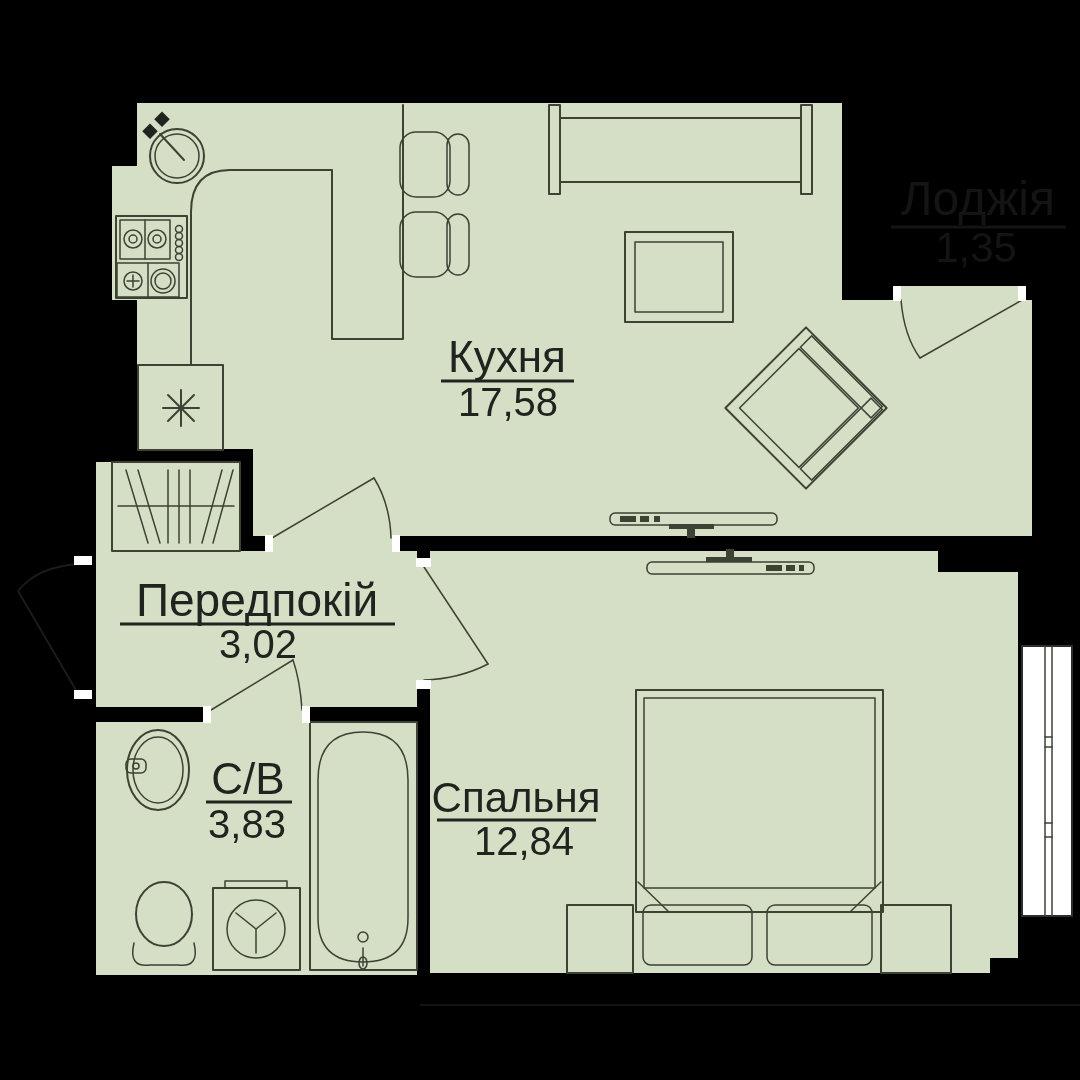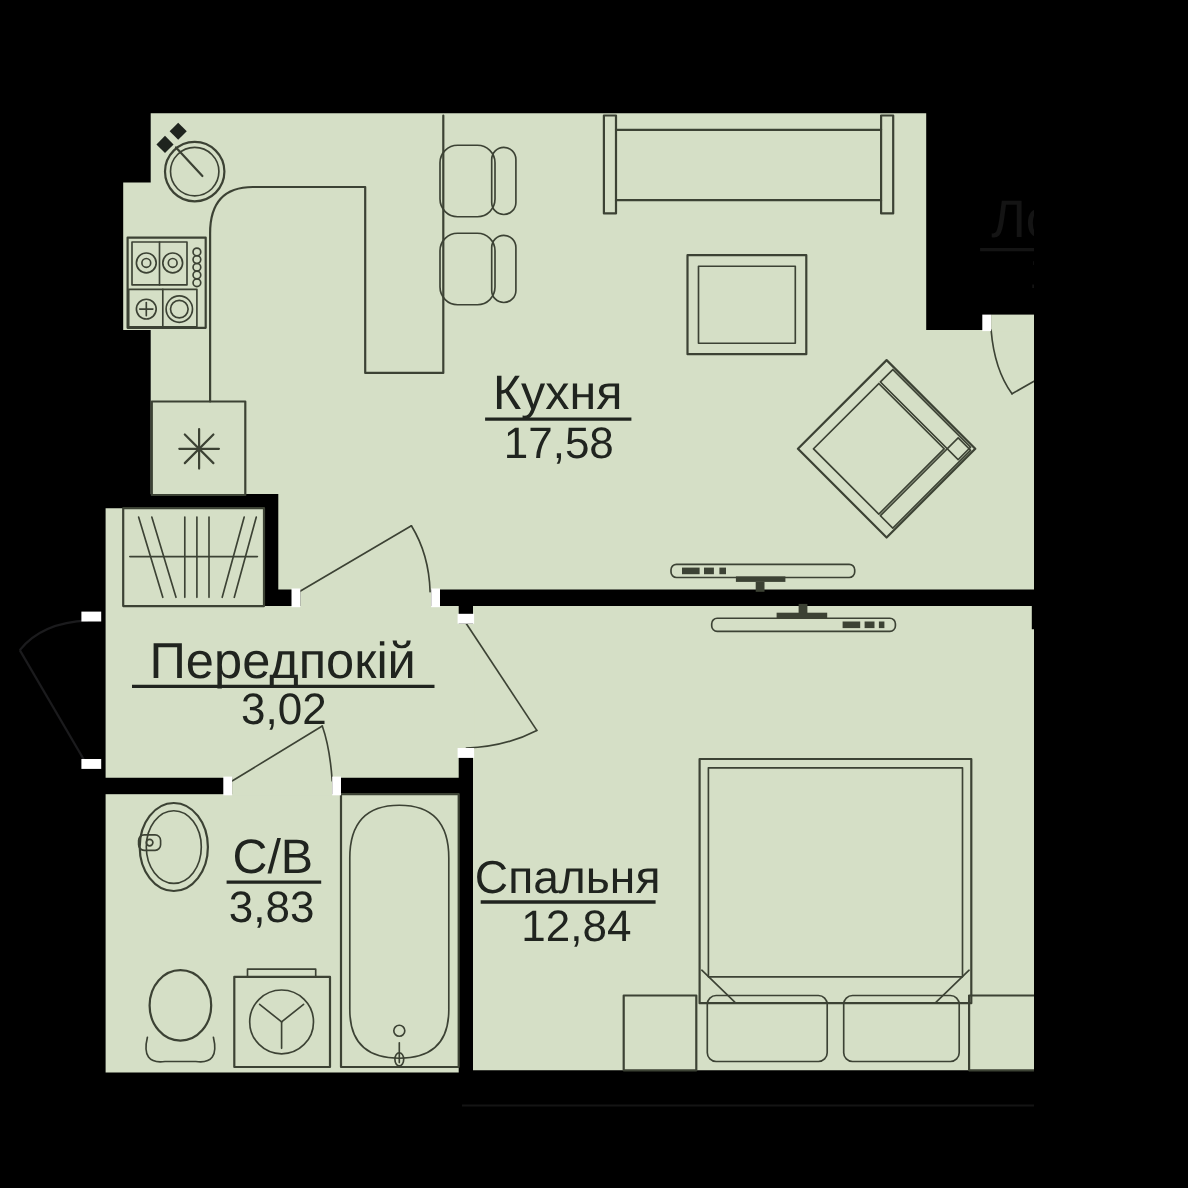--- a/index.html
+++ b/index.html
@@ -1,16 +1,16 @@
 <!DOCTYPE html>
 <html style="--floor: #d5dfc6; --line: #3c4234; --wall: #000000; --jamb: #ffffff; --label: #20241f; --loggia_label: #141414;"><head>
 <meta charset="utf-8">
 <style>
   html,body{margin:0;padding:0;background:#000;}
-  .stage{position:relative;width:940px;height:1080px;background:#000;overflow:hidden;}
+  .stage{position:relative;width:1080px;height:1080px;background:#000;overflow:hidden;}
   svg{display:block;}
   .floor{fill:var(--floor,#d5dfc6);}
   .ln{fill:none;stroke:var(--line,#3c4234);stroke-width:2;stroke-linejoin:round;stroke-linecap:round;}
   .lnt{fill:none;stroke:var(--line,#3c4234);stroke-width:1.5;stroke-linejoin:round;stroke-linecap:round;}
   .fillln{fill:var(--line,#3c4234);stroke:none;}
   .blk{fill:#1f241e;stroke:none;}
   .jamb{fill:var(--jamb,#ffffff);stroke:none;}
   .winf{fill:#ffffff;stroke:#2e2e2e;stroke-width:2;}
   .faint{fill:none;stroke:#1b1b1d;stroke-width:2;}
   .vfaint{stroke:#141414;stroke-width:2;}

